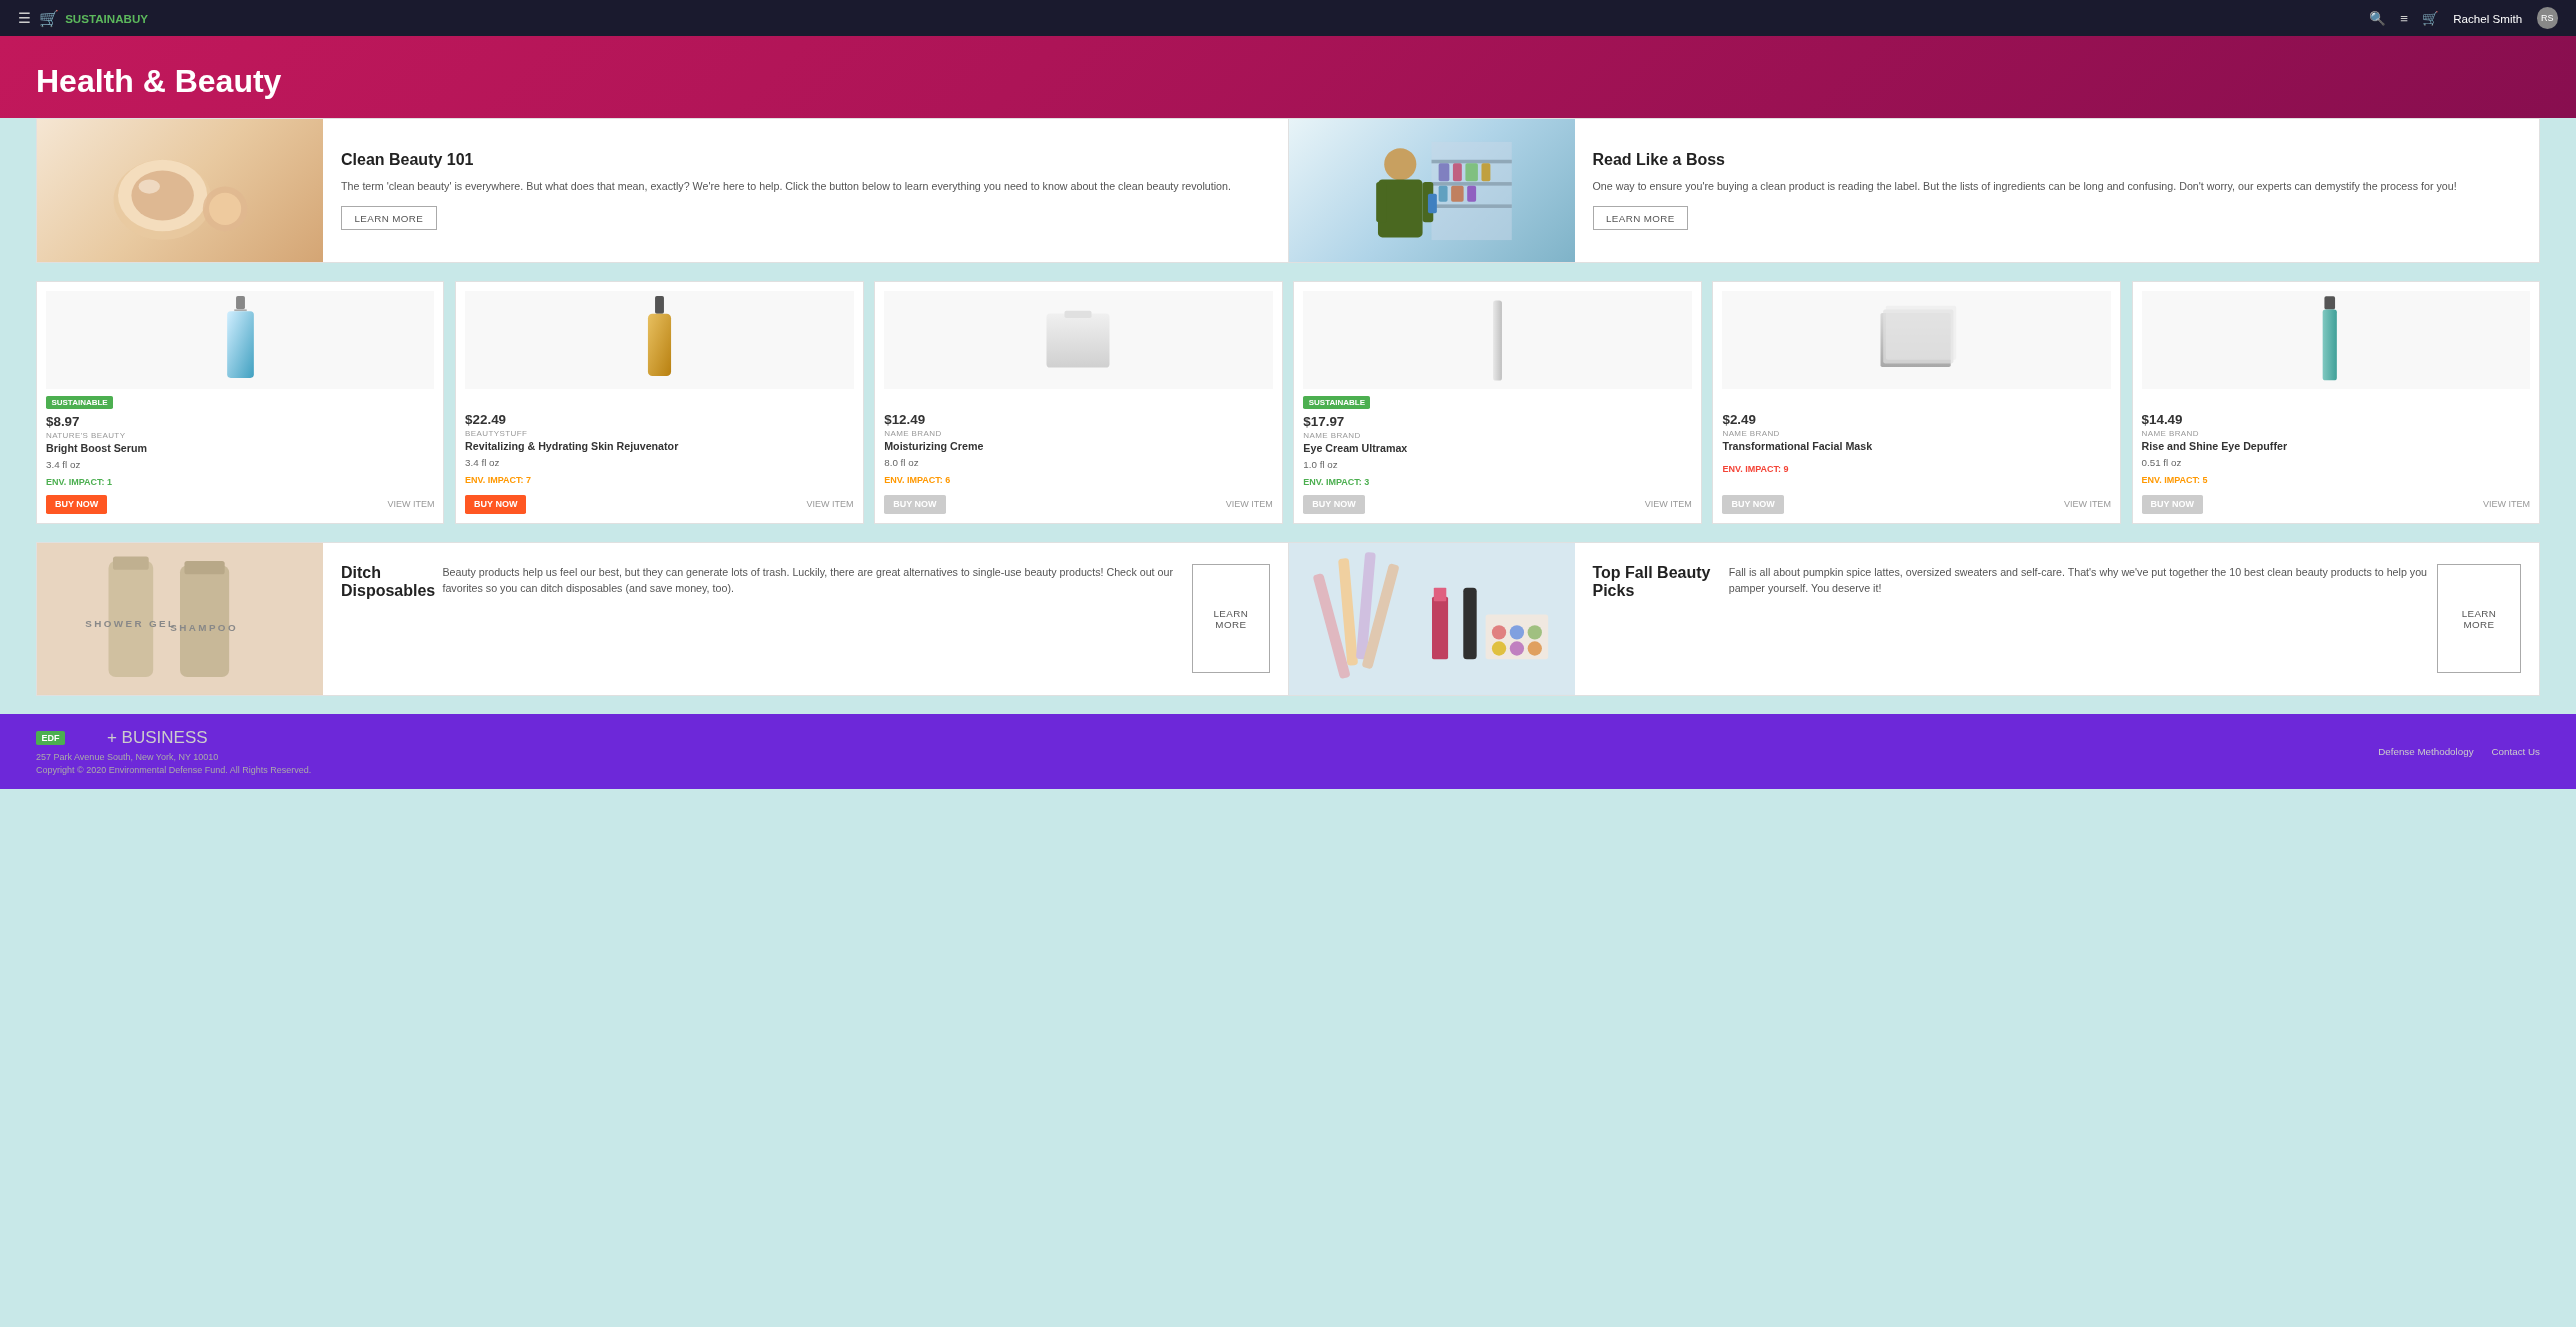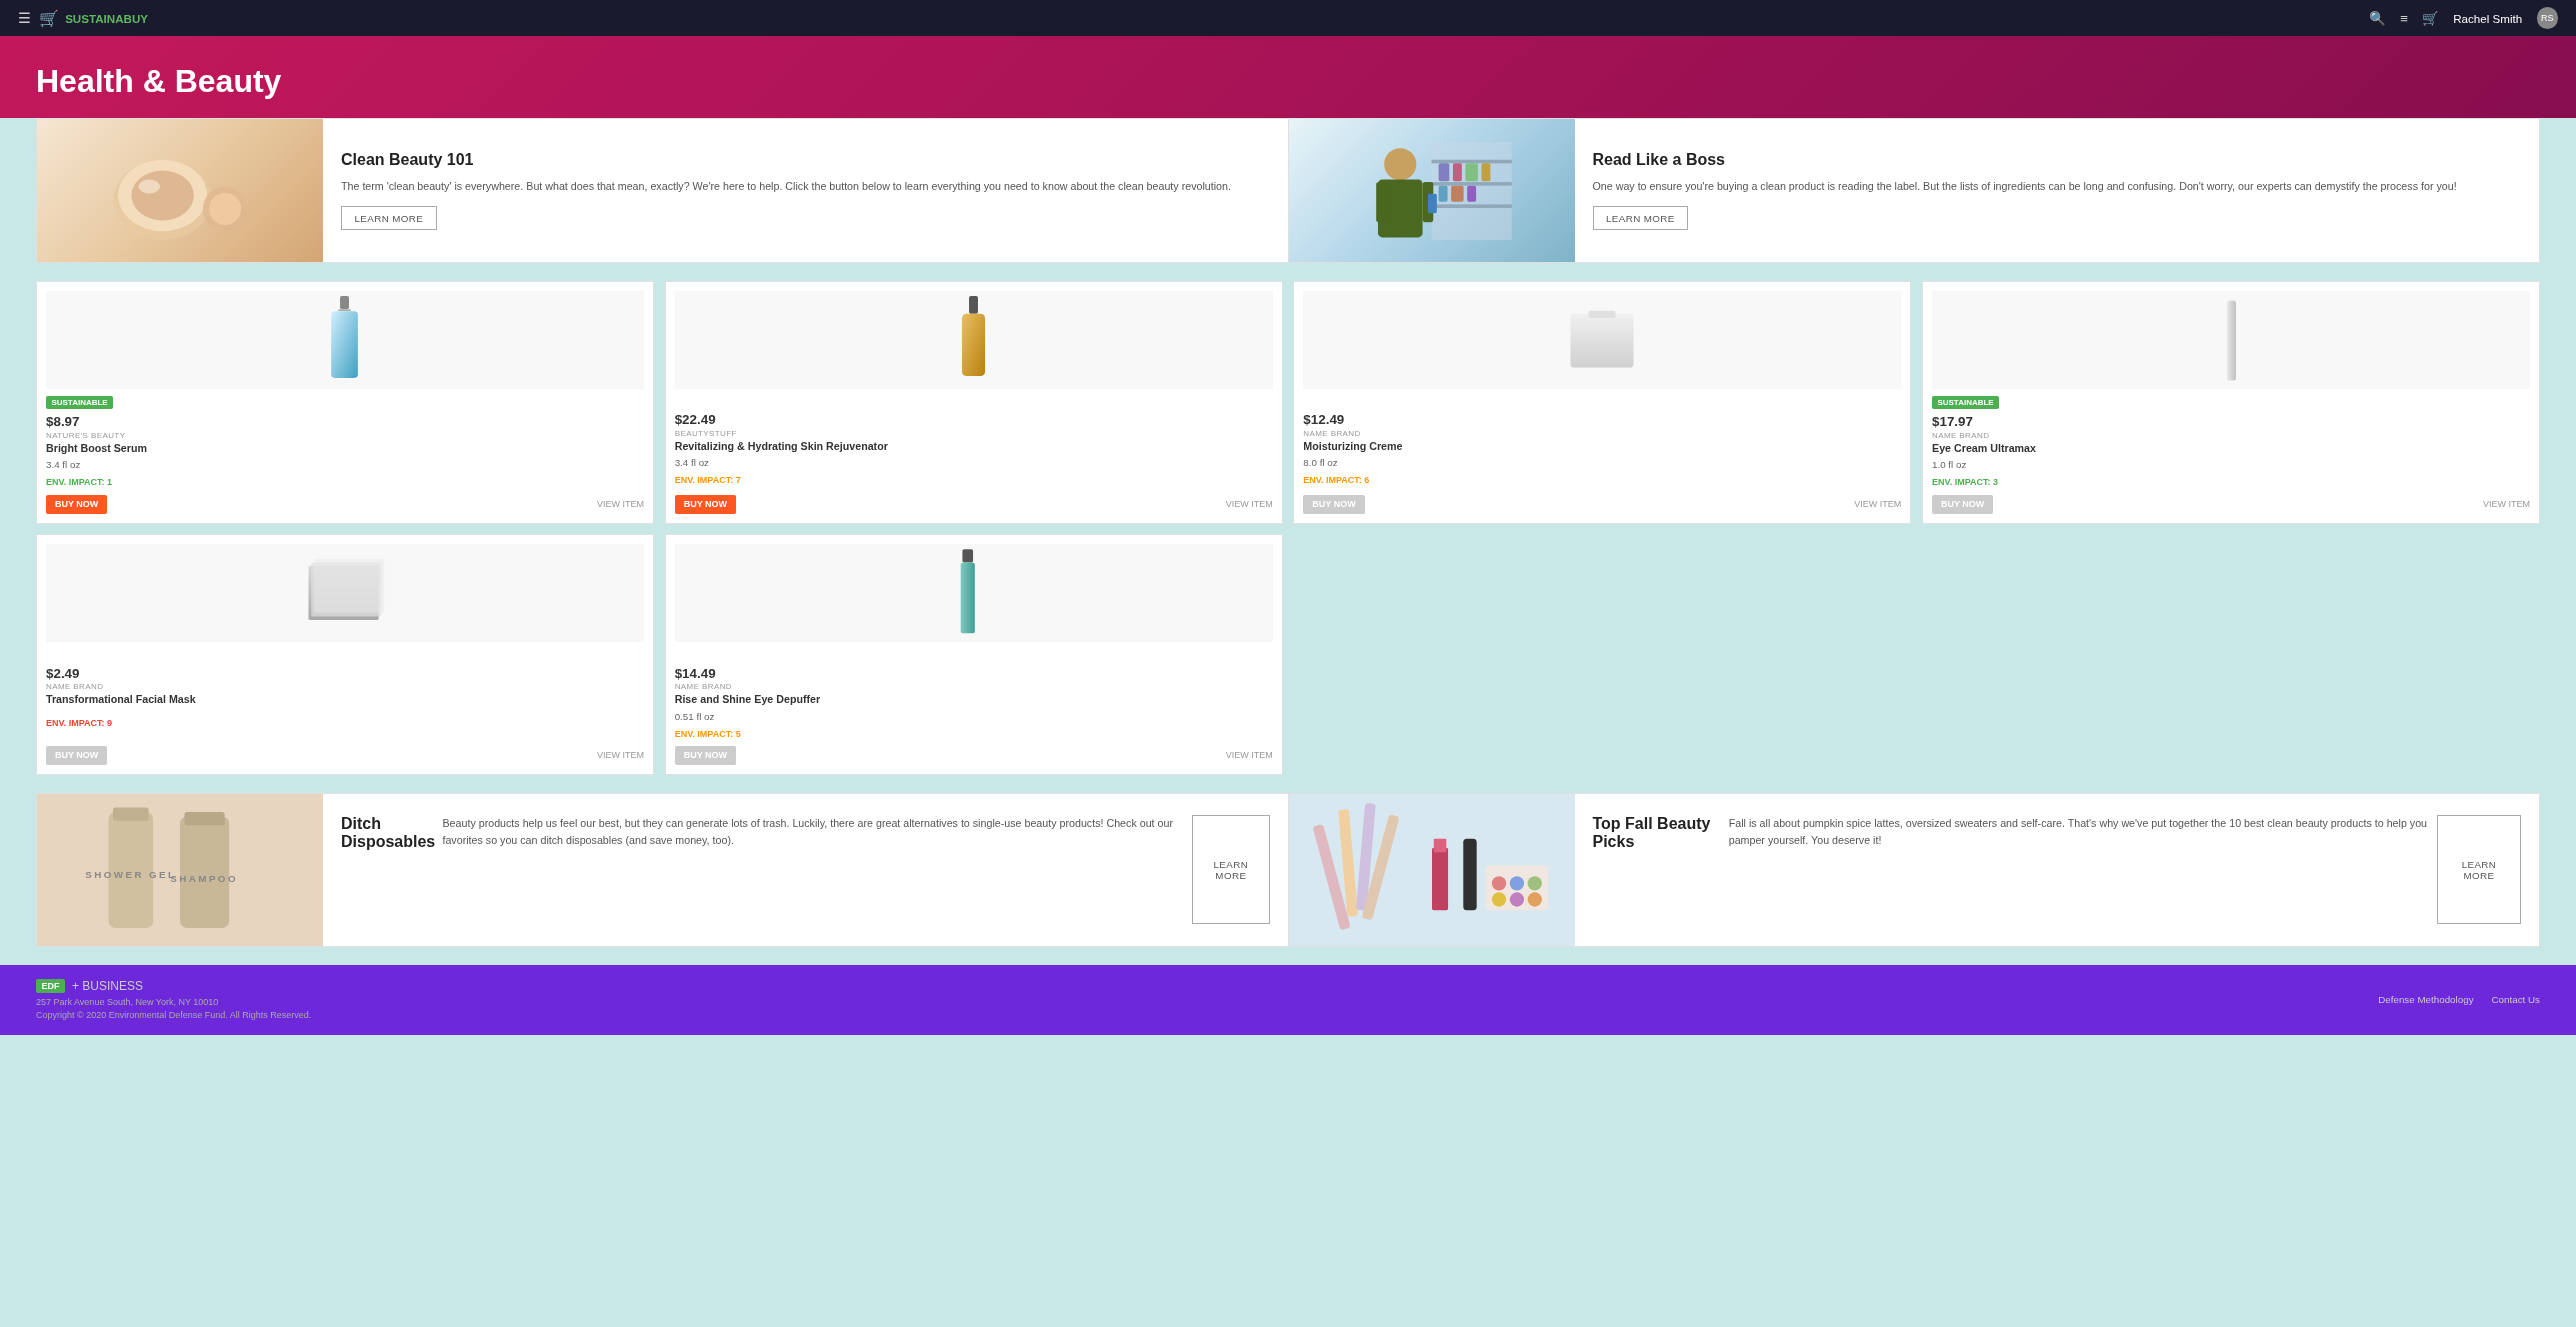--- a/index.html
+++ b/index.html
@@ -78,21 +78,21 @@
       color: #555;
       width: fit-content;
       letter-spacing: 0.4px;
     }
 
     
     .featured-section { padding: 18px 36px; }
     .featured-section h2 { font-size: 16px; font-weight: bold; color: #333; margin-bottom: 14.3px; }
     .products-grid {
       display: grid;
-      grid-template-columns: repeat(4, 1fr);
+      grid-template-columns: repeat(6, 1fr);
       gap: 10.7px;
     }
     .product-card {
       background: #fff;
       border: 0.9px solid #e0e0e0;
       padding: 9px;
       display: flex;
       flex-direction: column;
     }
     .product-img-area {
@@ -492,21 +492,21 @@
       <button class="learn-more-btn">LEARN MORE</button>
     </div>
   </div>
 
 </div>
 
 <footer class="footer">
   <div class="footer-left">
     <div class="footer-logo">
       <span class="edf-badge">EDF</span>
-      <span style="color:#ccc; font-size:12px;">+ BUSINESS</span>
+      <span style="color:#ccc; font-size:17px;margin-left:35px;">+ BUSINESS</span>
     </div>
     <div style="color:#aaa; font-size:9px;">257 Park Avenue South, New York, NY 10010</div>
     <div style="color:#aaa; font-size:9px;">Copyright © 2020 Environmental Defense Fund. All Rights Reserved.</div>
   </div>
   <div class="footer-right">
     <span class="footer-link">Defense Methodology</span>
     <span class="footer-link">Contact Us</span>
   </div>
 </footer>
 

